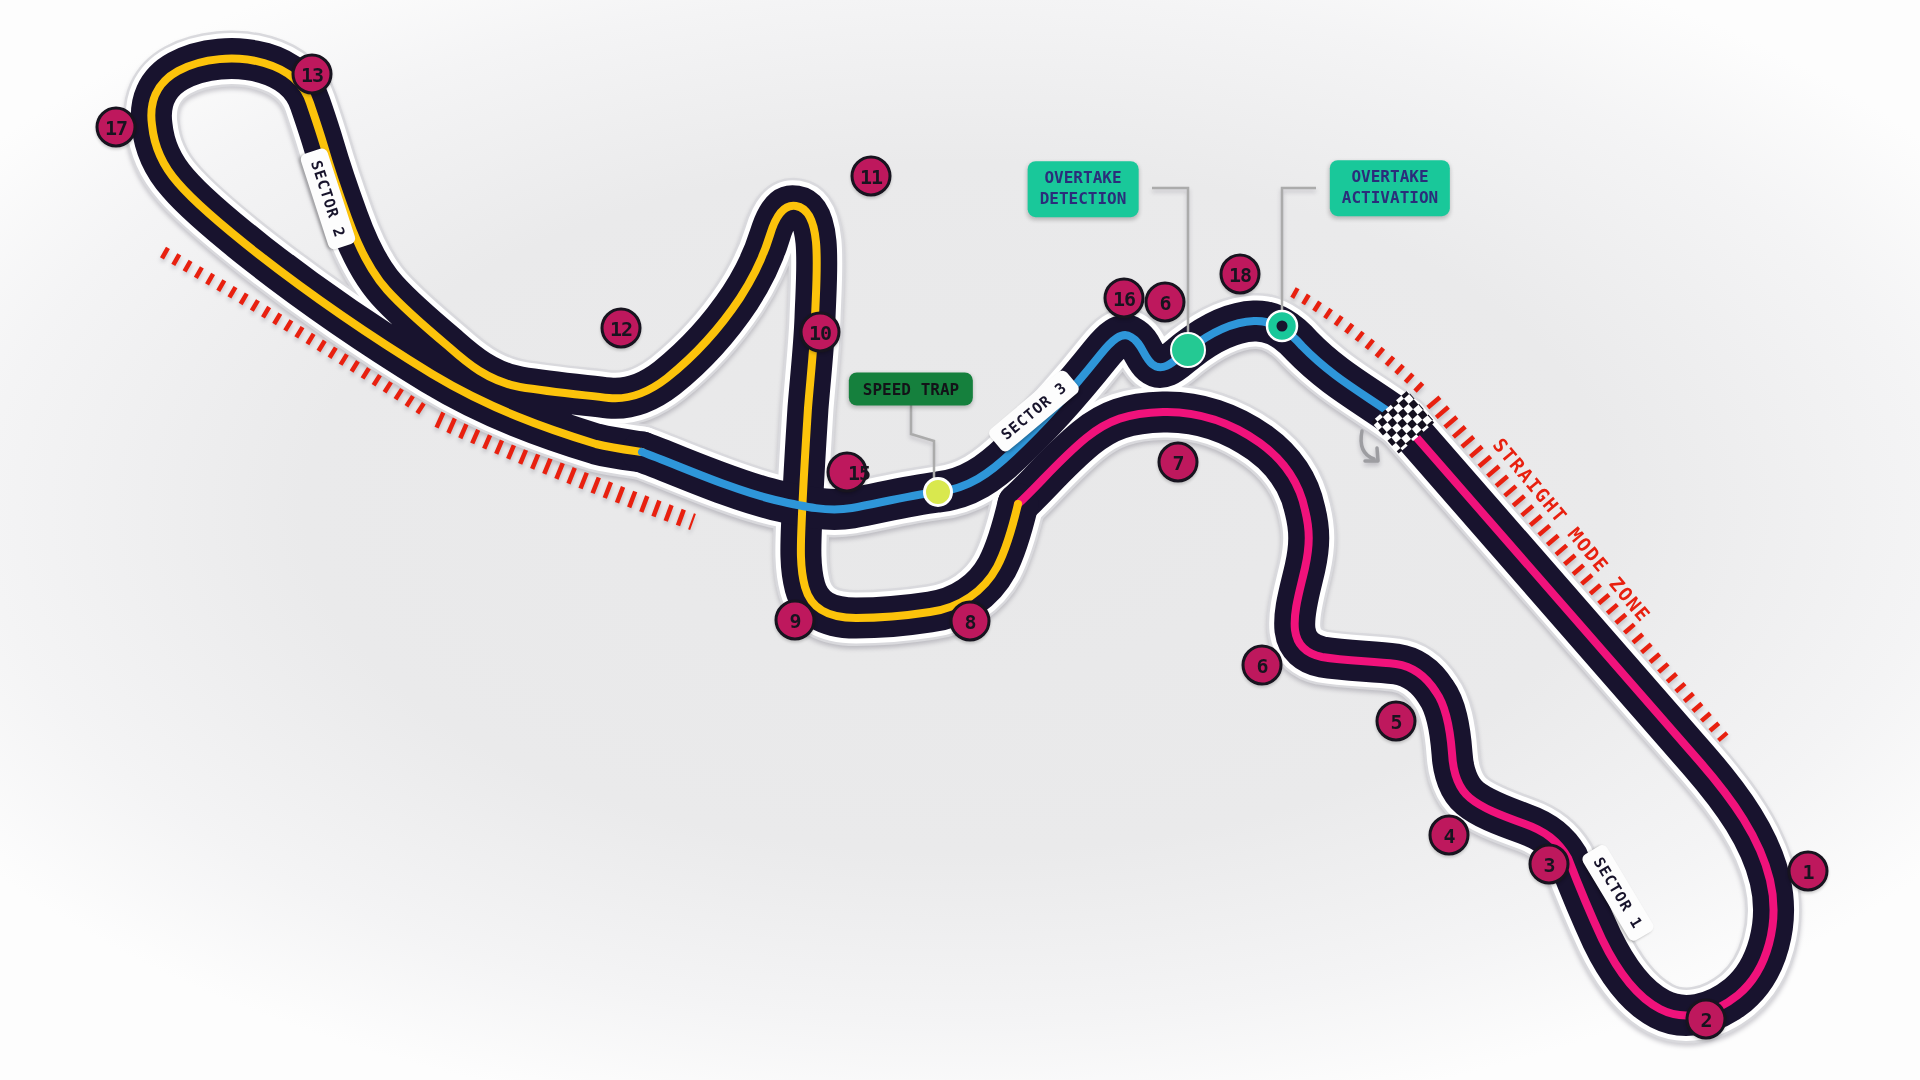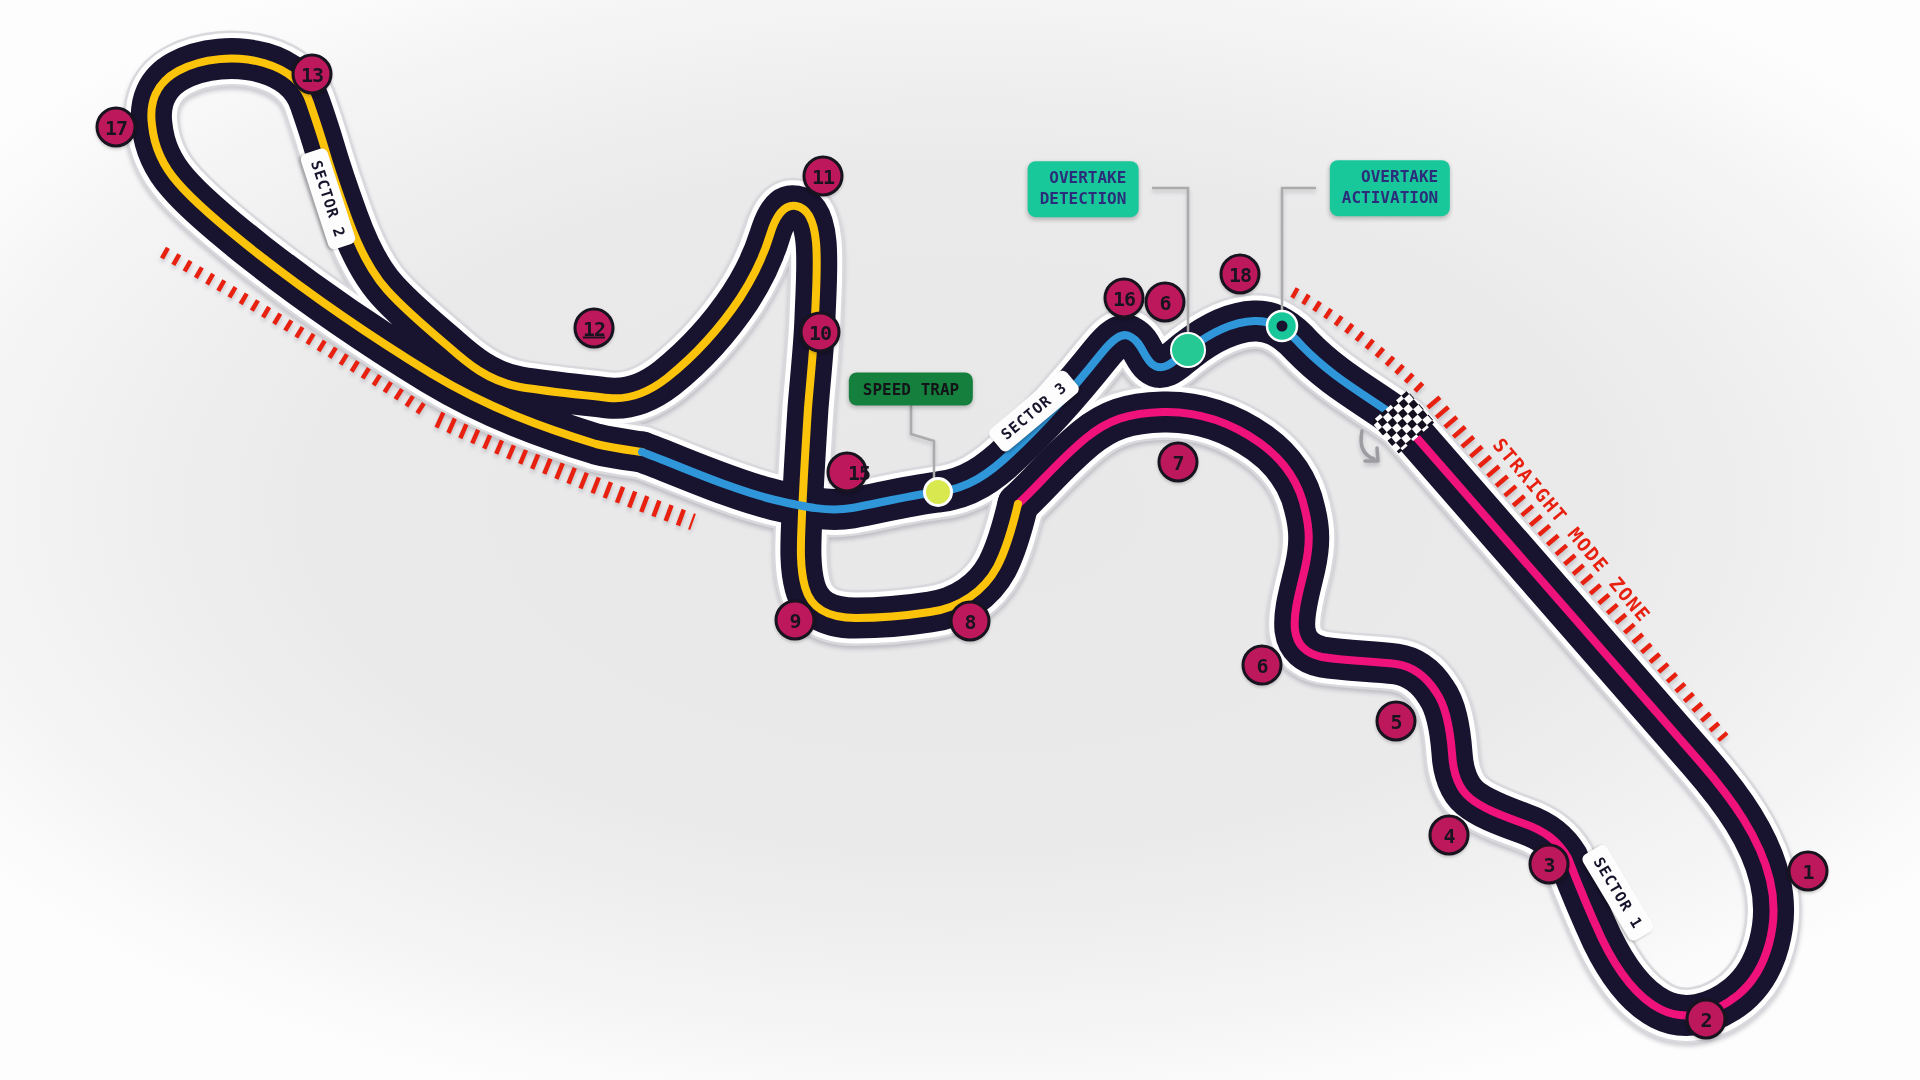--- a/index.html
+++ b/index.html
@@ -19,21 +19,21 @@
   }
   .sector-label{
     position:absolute;background:#fdfdfd;color:#17132b;font-weight:bold;font-size:15px;
     letter-spacing:1px;padding:5px 10px;border-radius:6px;white-space:nowrap;
     box-shadow:0 2px 3px rgba(0,0,0,.28);
   }
   .badge{
     position:absolute;border-radius:8px;font-weight:bold;text-align:center;
     box-shadow:0 2px 4px rgba(0,0,0,.22);white-space:nowrap;
   }
-  .badge-teal{background:#19c89a;color:#2b2d7a;font-size:16px;line-height:1.3;padding:7px 12px;text-align:right;}
+  .badge-teal{background:#19c89a;color:#2b2d7a;font-size:16px;line-height:1.3;padding:7px 12px;}
   .badge-lime{background:#15803d;color:#131318;font-size:16px;padding:7px 14px;}
   .smz{
     position:absolute;color:#e8200f;font-weight:bold;font-size:19px;letter-spacing:1.5px;
     white-space:nowrap;
   }
 </style>
 </head>
 <body>
 
 <div class="stage">
@@ -102,22 +102,22 @@
   <div class="tm" style="left:1808px;top:871px;">1</div>
   <div class="tm" style="left:1706px;top:1019px;">2</div>
   <div class="tm" style="left:1549px;top:864px;">3</div>
   <div class="tm" style="left:1449px;top:835px;">4</div>
   <div class="tm" style="left:1396px;top:721px;">5</div>
   <div class="tm" style="left:1262px;top:665px;">6</div>
   <div class="tm" style="left:1178px;top:462px;">7</div>
   <div class="tm" style="left:970px;top:621px;">8</div>
   <div class="tm" style="left:795px;top:620px;">9</div>
   <div class="tm" style="left:820px;top:332px;">10</div>
-  <div class="tm" style="left:823px;top:176px;">11</div>
-  <div class="tm" style="left:594px;top:328px;text-decoration:underline;">12</div>
+  <div class="tm" style="left:871px;top:176px;">11</div>
+  <div class="tm" style="left:621px;top:328px;">12</div>
   <div class="tm" style="left:312px;top:74px;">13</div>
   <div class="tm" style="left:116px;top:127px;">17</div>
   <div class="tm" style="left:847px;top:472px;padding-left:24px;">15</div>
   <div class="tm" style="left:1124px;top:298px;">16</div>
   <div class="tm" style="left:1165px;top:302px;">6</div>
   <div class="tm" style="left:1240px;top:274px;">18</div>
 
   <div class="sector-label" style="left:1618px;top:893px;transform:translate(-50%,-50%) rotate(59deg);">SECTOR 1</div>
   <div class="sector-label" style="left:328px;top:199px;transform:translate(-50%,-50%) rotate(72deg);">SECTOR 2</div>
   <div class="sector-label" style="left:1034px;top:411px;transform:translate(-50%,-50%) rotate(-40deg);">SECTOR 3</div>

